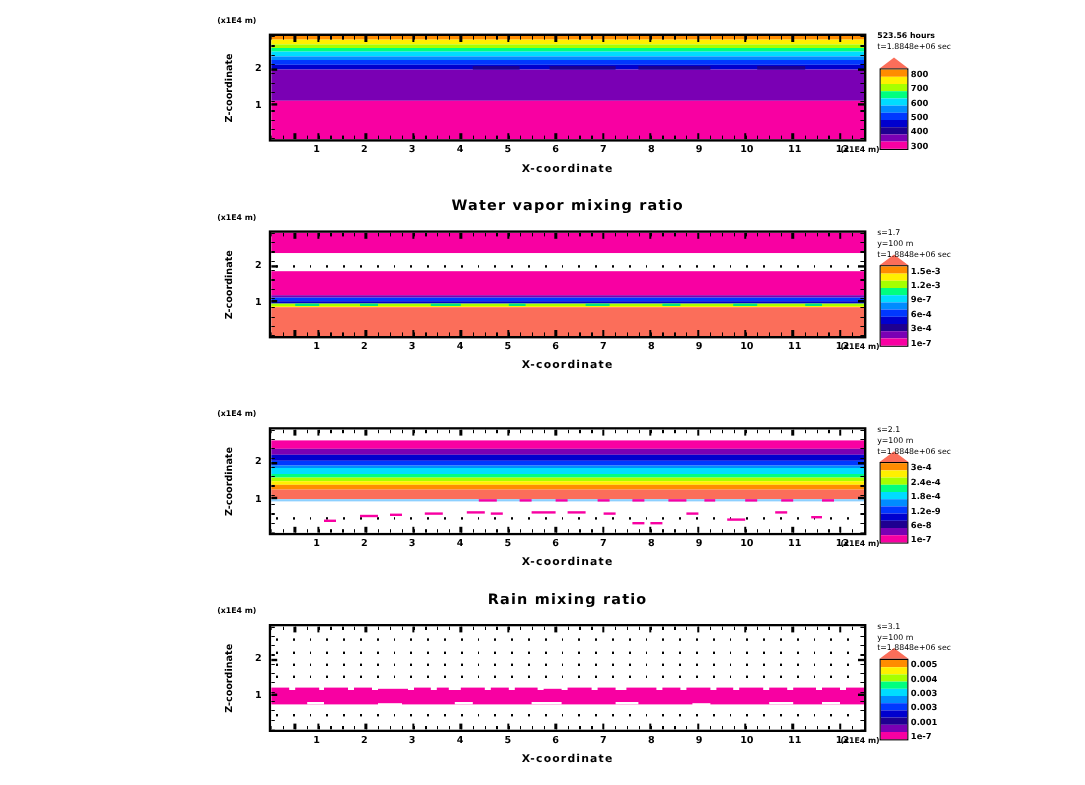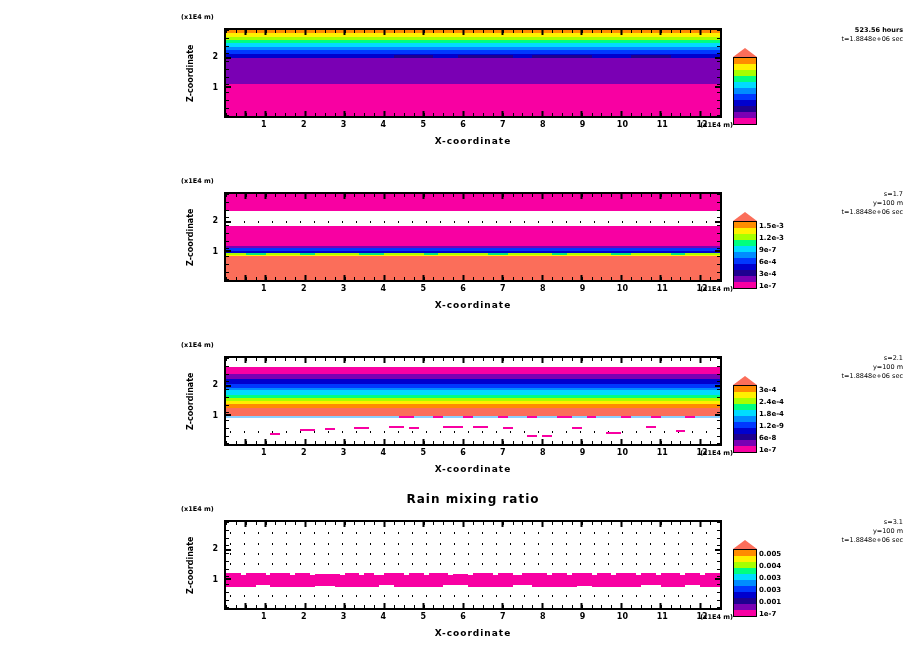--- a/index.html
+++ b/index.html
@@ -32,21 +32,21 @@
      background:repeating-linear-gradient(180deg,#000 0 1px,transparent 1px 7.76px);}
   .tick-left{left:0;} .tick-right{right:0;}
   .ymaj{position:absolute;width:5px;height:2px;background:#000;z-index:2;}
   .x-axis-labels{position:absolute;left:224px;top:120px;width:498px;height:10px;}
   .x-tick{position:absolute;width:20px;text-align:center;font-size:8px;font-weight:bold;top:0;}
   .x-unit{position:absolute;left:660px;top:121px;width:73px;text-align:right;
           font-size:6.5px;font-weight:bold;}
   .x-label{position:absolute;left:224px;top:136px;width:498px;text-align:center;
            font-size:9px;font-weight:bold;letter-spacing:1px;}
   .legend{position:absolute;left:731px;top:26px;width:172px;z-index:5;}
-  .legend-line{font-size:6.5px;line-height:9px;white-space:nowrap;text-align:right;}
+  .legend-line{font-size:6.5px;line-height:9px;white-space:nowrap;}
   .panel:first-child .legend-line:first-child{font-weight:bold;}
   .colorbar-arrow{position:absolute;left:733px;top:48px;width:0;height:0;z-index:4;
      border-left:12px solid transparent;border-right:12px solid transparent;
      border-bottom:9px solid #FB6E5A;}
   .colorbar-bands{position:absolute;left:733px;top:57px;width:22px;
      border:1px solid #000;z-index:4;}
   .cb-band{width:100%;height:6px;}
   .colorbar-labels{position:absolute;left:759px;top:0;width:60px;height:164px;}
   .cb-label{position:absolute;left:0;width:60px;height:9px;
             font-size:7px;font-weight:bold;white-space:nowrap;}
@@ -115,22 +115,31 @@
         <div class="cb-band" style="background: rgb(166, 255, 0);"></div>
         <div class="cb-band" style="background: rgb(0, 255, 127);"></div>
         <div class="cb-band" style="background: rgb(0, 220, 255);"></div>
         <div class="cb-band" style="background: rgb(0, 140, 255);"></div>
         <div class="cb-band" style="background: rgb(0, 56, 255);"></div>
         <div class="cb-band" style="background: rgb(0, 0, 206);"></div>
         <div class="cb-band" style="background: rgb(30, 0, 144);"></div>
         <div class="cb-band" style="background: rgb(122, 0, 180);"></div>
         <div class="cb-band" style="background: rgb(248, 0, 162);"></div>
       </div>
+    <div class="colorbar-labels">
+        <div class="cb-label" style="top: 58px;">800</div>
+        <div class="cb-label" style="top: 70px;">700</div>
+        <div class="cb-label" style="top: 82px;">600</div>
+        <div class="cb-label" style="top: 94px;">500</div>
+        <div class="cb-label" style="top: 106px;">400</div>
+        <div class="cb-label" style="top: 118px;">300</div>
+      </div>
   </div>
     <div class="panel" style="top: 164px;">
+    <div class="panel-title">Water vapor mixing ratio</div>
     <div class="y-unit">(x1E4 m)</div>
     <div class="y-label">Z-coordinate</div>
     <div class="y-tick" style="top:52px">2</div>
     <div class="y-tick" style="top:83px">1</div>
     <div class="plot-frame">
       <div class="plot-area">
         <div class="tick-top"></div>
         <div class="tick-bottom"></div>
         <div class="tickmaj-top"></div>
         <div class="tickmaj-bottom"></div>

